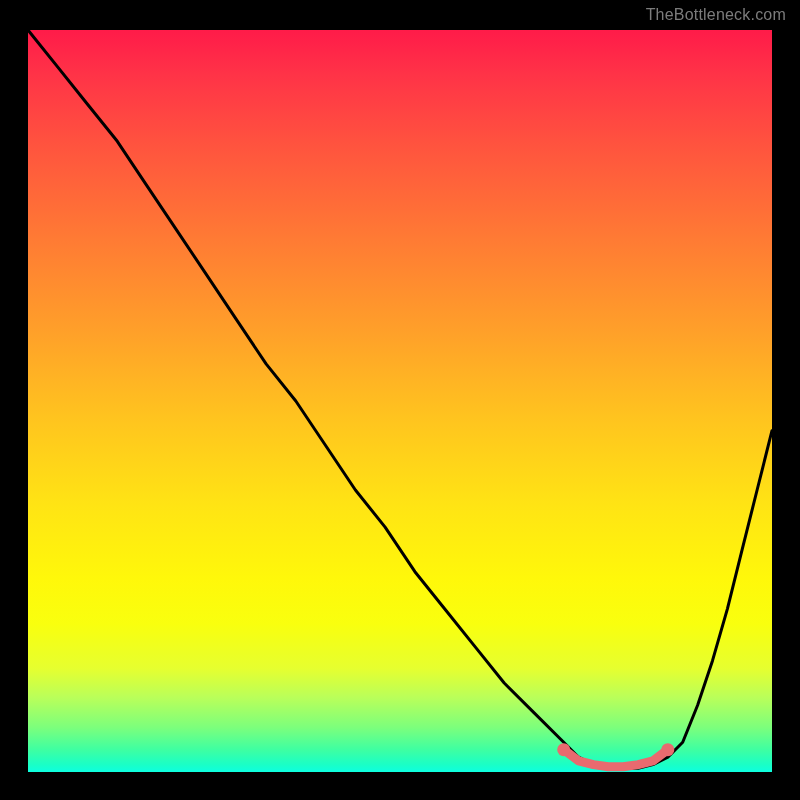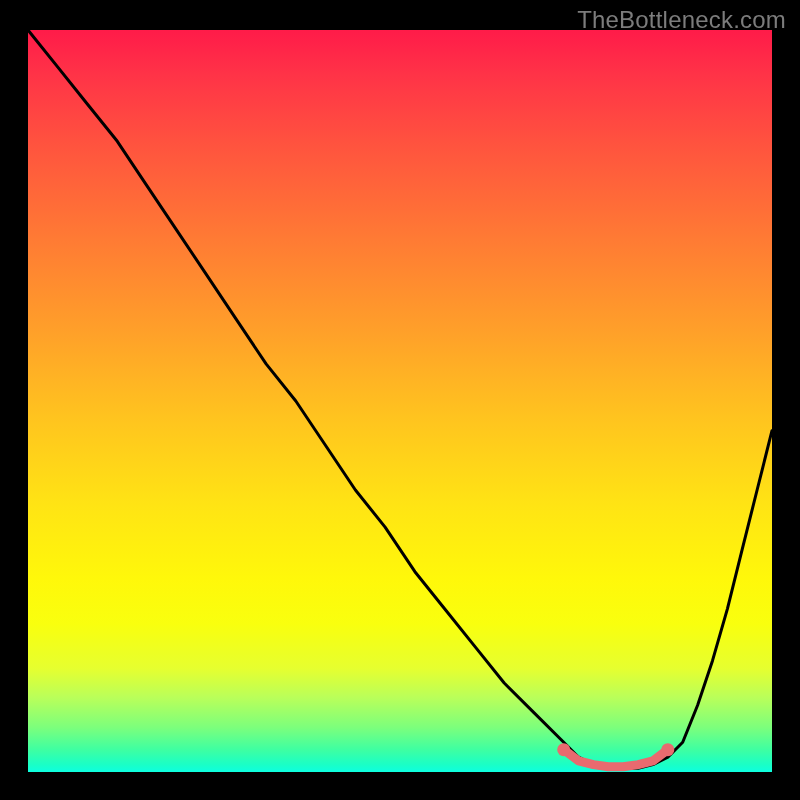--- a/index.html
+++ b/index.html
@@ -15,21 +15,21 @@
     position: relative;
     width: 800px;
     height: 800px;
     background: #000;
   }
   .attribution {
     position: absolute;
     top: 6px;
     right: 14px;
     color: #7c7c7c;
-    font-size: 24px;
+    font-size: 16px;
     font-weight: 400;
     letter-spacing: 0.2px;
     z-index: 30;
   }
   .plot {
     position: absolute;
     left: 28px;
     top: 30px;
     width: 744px;
     height: 742px;

